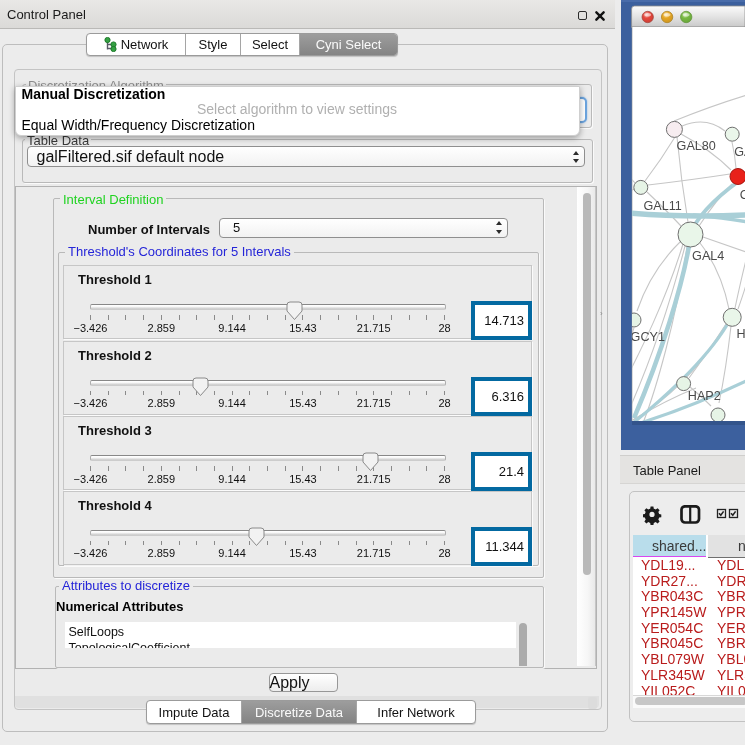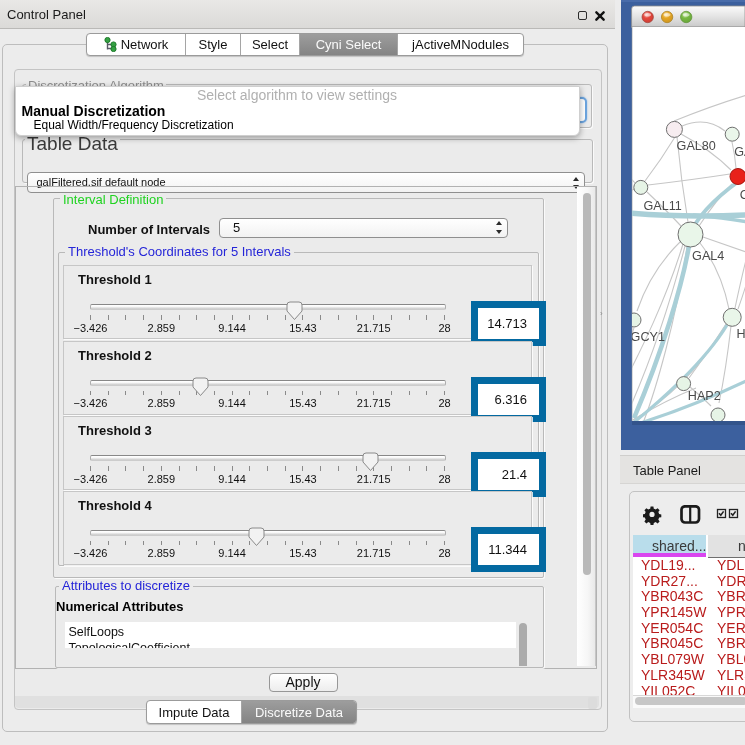--- a/index.html
+++ b/index.html
@@ -8,21 +8,21 @@
 .gtitle{position:absolute;font-size:13px;background:#ebebeb;padding:0 3px;line-height:13px}
 .combo{position:absolute;background:linear-gradient(180deg,#ffffff,#f2f2f2);border:1px solid #8f8f8f;border-radius:4px;font-size:13px;color:#111}
 .arr{position:absolute;width:0;height:0;border-left:3.4px solid transparent;border-right:3.4px solid transparent}
 .bold{font-weight:bold}
 .tp{position:absolute;left:63px;width:467px;height:72px;border:1px solid #c6c6c6;background:#ebebeb;box-shadow:1px 1px 0 rgba(255,255,255,.8)}
 .tptitle{position:absolute;left:14px;top:6px;font-size:13px;font-weight:bold;color:#111}
 .track{position:absolute;left:26px;top:38px;width:354px;height:4px;border:1px solid #aeaeae;border-top-color:#888888;border-bottom-color:#cccccc;border-radius:2px;background:linear-gradient(180deg,#fefefe 30%,#c9c9c9)}
 .ticks{position:absolute;left:26px;top:49px;width:356px;height:4.5px;background:repeating-linear-gradient(90deg,#8a8a8a 0px,#8a8a8a 1px,transparent 1px,transparent 17.7px)}
 .tlabels{position:absolute;left:0;top:55.5px;width:467px;height:12px;font-size:11px;color:#111}
 .tlabels span{position:absolute;transform:translateX(-50%);white-space:nowrap}
-.vbox{position:absolute;left:407px;top:35px;width:49px;height:31px;border:7px solid #0369a1;background:#fff;font-size:13px;color:#111;text-align:right;line-height:31px;padding-right:12px}
+.vbox{position:absolute;left:407px;top:35px;width:49px;height:31px;border:4px solid #0369a1;background:#fff;font-size:13px;color:#111;text-align:right;line-height:31px;padding-right:4px}
 .thumb{position:absolute;top:35px}
 .seg{position:absolute;display:flex;background:#fff;border:1px solid #9b9b9b;border-radius:4px;box-shadow:0 1px 1px rgba(0,0,0,.18);font-size:13px;color:#111;overflow:hidden}
 .seg>div{display:flex;align-items:center;justify-content:center;border-right:1px solid #a5a5a5}
 .seg>div:last-child{border-right:none}
 .seg .sel{background:linear-gradient(180deg,#9d9d9d,#848484);color:#fafafa}
 .row{height:15.7px;line-height:15.7px;font-size:14px;color:#b91c1c;white-space:nowrap}
 </style></head>
 <body>
 
 <svg class="abs" style="left:621px;top:0" width="124" height="450" viewBox="0 0 124 450">
@@ -140,21 +140,21 @@
  <line x1="47.2" y1="1.5" x2="47.2" y2="17.5" stroke="#1b1b1b" stroke-width="2.2"></line>
  <g stroke="#222" stroke-width="1.3" fill="none">
   <rect x="74.5" y="4.5" width="8" height="8"></rect>
   <path d="M76,8.2 l1.8,2 2.8,-3.8" stroke-width="1.6"></path>
   <rect x="86.5" y="4.5" width="8" height="8"></rect>
   <path d="M88,8.2 l1.8,2 2.8,-3.8" stroke-width="1.6"></path>
  </g>
 </svg>
 
 <div class="abs" style="left:633px;top:534.5px;width:112px;height:160.5px;background:#fff;overflow:hidden">
- <div class="abs" style="left:0;top:0;width:73px;height:22px;background:#b9ddeb;border-bottom:4px solid #d946ef;font-size:14px;color:#3a3a3a;line-height:22px;padding-left:19px;box-sizing:border-box">shared...</div>
+ <div class="abs" style="left:0;top:0;width:73px;height:22px;background:#b9ddeb;border-bottom:1px solid #d946ef;font-size:14px;color:#3a3a3a;line-height:22px;padding-left:19px;box-sizing:border-box">shared...</div>
  <div class="abs" style="left:75px;top:0;width:120px;height:22px;background:#e2e2e2;border-bottom:1px solid #6f6f6f;font-size:14px;color:#3a3a3a;line-height:22px;padding-left:30px">na</div>
  <div class="abs" style="left:8px;top:23.5px">
   <div class="row">YDL19...</div>
       <div class="row">YDR27...</div>
       <div class="row">YBR043C</div>
   <div class="row">YPR145W</div>
       <div class="row">YER054C</div>
       <div class="row">YBR045C</div>
   <div class="row">YBL079W</div>
       <div class="row">YLR345W</div>
@@ -190,30 +190,29 @@
 <div class="seg" style="left:86px;top:33px;height:21px">
  <div style="width:98px"><svg width="13" height="15" viewBox="0 0 13 15" style="margin-right:4px">
   <path d="M3.5,4 L3.5,12.5 M3.5,7.5 L8,7.5 M3.5,11.5 L8,11.5" stroke="#5a5a68" stroke-width="1.4" fill="none"></path>
   <circle cx="3.5" cy="3" r="2.6" fill="#35a143" stroke="#1e7a2c"></circle>
   <circle cx="9.5" cy="7.5" r="2.6" fill="#35a143" stroke="#1e7a2c"></circle>
   <circle cx="9.5" cy="12" r="2.6" fill="#35a143" stroke="#1e7a2c"></circle>
  </svg>Network</div>
  <div style="width:54px">Style</div>
  <div style="width:58px">Select</div>
  <div class="sel" style="width:97px">Cyni Select</div>
- <div style="width:125px">jActiveMNodules</div>
 </div>
 
 <div class="grp" style="left:22px;top:84px;width:568px;height:42px"></div>
 <div class="abs" style="left:556px;top:97px;width:27px;height:22px;border:2px solid #6ba3dd;border-radius:5px;background:#fff;box-shadow:0 0 2px #8cb8e6"></div>
 <div class="abs" style="left:26px;top:78px;font-size:13px;color:#8c8c8c;background:#ebebeb;padding:0 2px">Discretization Algorithm</div>
 
 <div class="grp" style="left:22px;top:139px;width:569px;height:42px"></div>
-<div class="abs" style="left:25px;top:133px;font-size:19px;color:#3a3a3a;background:#ebebeb;padding:0 2px">Table Data</div>
-<div class="combo" style="left:27px;top:172px;width:556px;height:19px;line-height:19px;font-size:11px"><span style="margin-left:8.5px">galFiltered.sif default node</span>
+<div class="abs" style="left:25px;top:133px;font-size:13px;color:#3a3a3a;background:#ebebeb;padding:0 2px">Table Data</div>
+<div class="combo" style="left:27px;top:146px;width:556px;height:19px;line-height:19px;font-size:16px"><span style="margin-left:8.5px">galFiltered.sif default node</span>
  <span class="arr" style="right:5.5px;top:3.5px;border-bottom:4.5px solid #2b2b2b"></span>
  <span class="arr" style="right:5.5px;bottom:3.5px;border-top:4.5px solid #2b2b2b"></span>
 </div>
 
 <div class="abs" style="left:15px;top:185.5px;width:580px;height:481px;border:1px solid #b2b2b2"></div>
 <div class="abs" style="left:576.5px;top:186.5px;width:18px;height:479px;background:linear-gradient(90deg,#ffffff,#f6f6f6 60%,#e9e9e9);border-right:1px solid #c6c6c6"></div>
 <div class="abs" style="left:582.5px;top:193px;width:8px;height:382px;background:#b9b9b9;border-radius:4px"></div>
 
 <div class="grp" style="left:53px;top:197.5px;width:489px;height:378px;border-radius:2px"></div>
 <div class="gtitle" style="left:60px;top:192.5px;color:#1fd320">Interval Definition</div>
@@ -297,27 +296,28 @@
 </div>
 
 <div class="grp" style="left:55px;top:585.5px;width:487px;height:80px;border-radius:2px"></div>
 <div class="gtitle" style="left:59px;top:579px;color:#2525d8">Attributes to discretize</div>
 <div class="abs bold" style="left:56px;top:598.5px;font-size:13px;color:#000000">Numerical Attributes</div>
 <div class="abs" style="left:64.5px;top:621.5px;width:451px;height:26px;background:#fff;overflow:hidden">
  <div style="margin:2px 0 0 4px;font-size:12.5px;line-height:16px;color:#111">SelfLoops<br>TopologicalCoefficient<br>BetweennessCentrality</div>
 </div>
 <div class="abs" style="left:518.5px;top:622.5px;width:8.5px;height:43px;background:#ababab;border-radius:4px 4px 0 0"></div>
 
-<div class="abs" style="left:268.5px;top:672.5px;width:67px;height:17.5px;border:1px solid #979797;border-radius:4px;background:linear-gradient(180deg,#ffffff,#ededed);text-align:center;font-size:14px;line-height:17.5px;color:#111">Apply</div>
+<div class="abs" style="left:268.5px;top:672.5px;width:67px;height:17.5px;border:1px solid #979797;border-radius:4px;background:linear-gradient(180deg,#ffffff,#ededed);text-align:left;font-size:16px;line-height:17.5px;color:#111">Apply</div>
 
 <div class="abs" style="left:588px;top:697px;width:9px;height:12px;background:#dcdcdc;border-radius:2px"></div>
 <div class="abs" style="left:600px;top:310px;width:4px;height:7px;color:#8a8a8a;font-size:8px;line-height:7px">›</div>
 
 <div class="seg" style="left:146px;top:700px;height:22px">
  <div style="width:94px">Impute Data</div>
  <div class="sel" style="width:114px">Discretize Data</div>
+ <div style="width:118px">Infer Network</div>
 </div>
 
 <div class="abs" style="left:14.5px;top:85.5px;width:563px;height:48.5px;background:#fff;border:1px solid #cfcfcf;border-radius:0 0 6px 6px;box-shadow:0 2px 6px rgba(0,0,0,.35);z-index:50">
+ <div style="height:14.5px;line-height:14.5px;margin-left:6px;font-size:14px;font-weight:bold;color:#000">Manual Discretization</div>
  <div style="height:17px;line-height:17px;text-align:center;font-size:14px;color:#b0b0b0">Select algorithm to view settings</div>
- <div style="height:14.5px;line-height:14.5px;margin-left:6px;font-size:14px;font-weight:bold;color:#000">Manual Discretization</div>
- <div style="height:14.5px;line-height:14.5px;margin-left:18px;font-size:12px;color:#000">Equal Width/Frequency Discretization</div>
+ <div style="height:14.5px;line-height:14.5px;margin-left:6px;font-size:14px;color:#000">Equal Width/Frequency Discretization</div>
 </div>
 
 </body></html>

